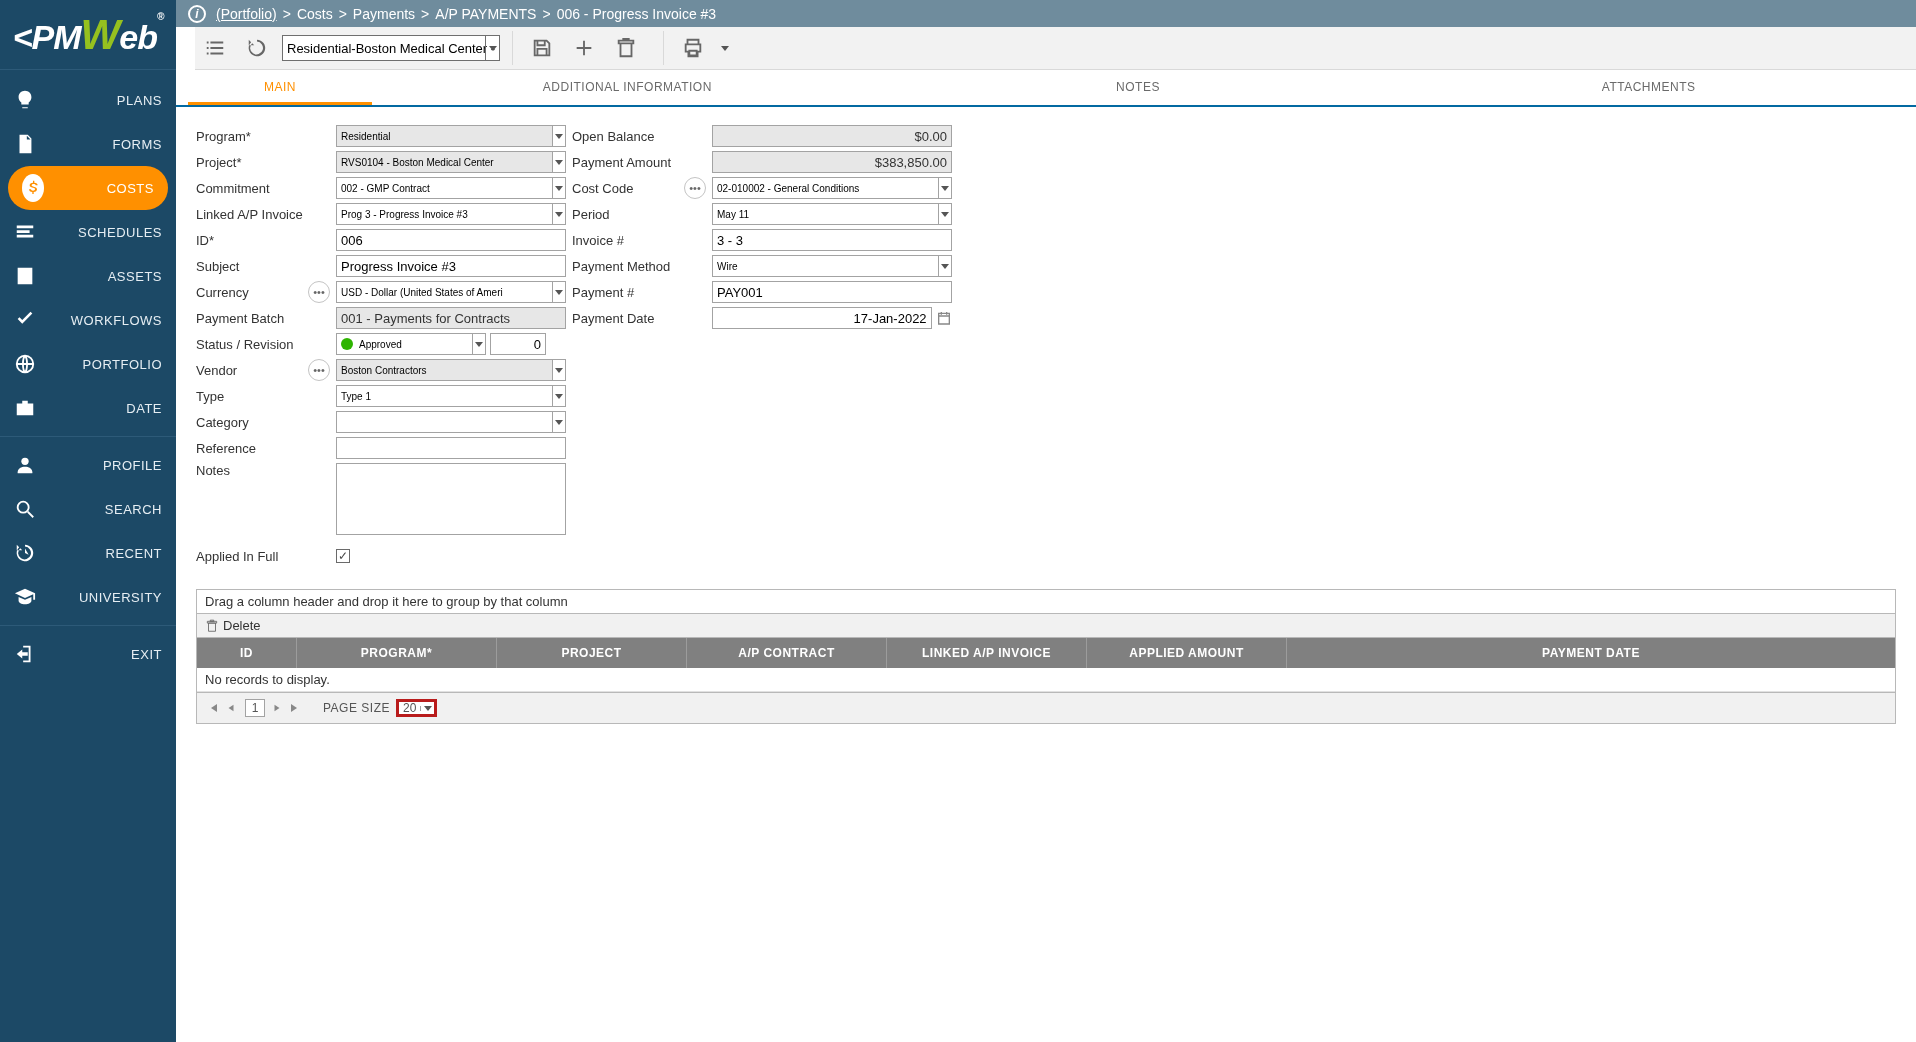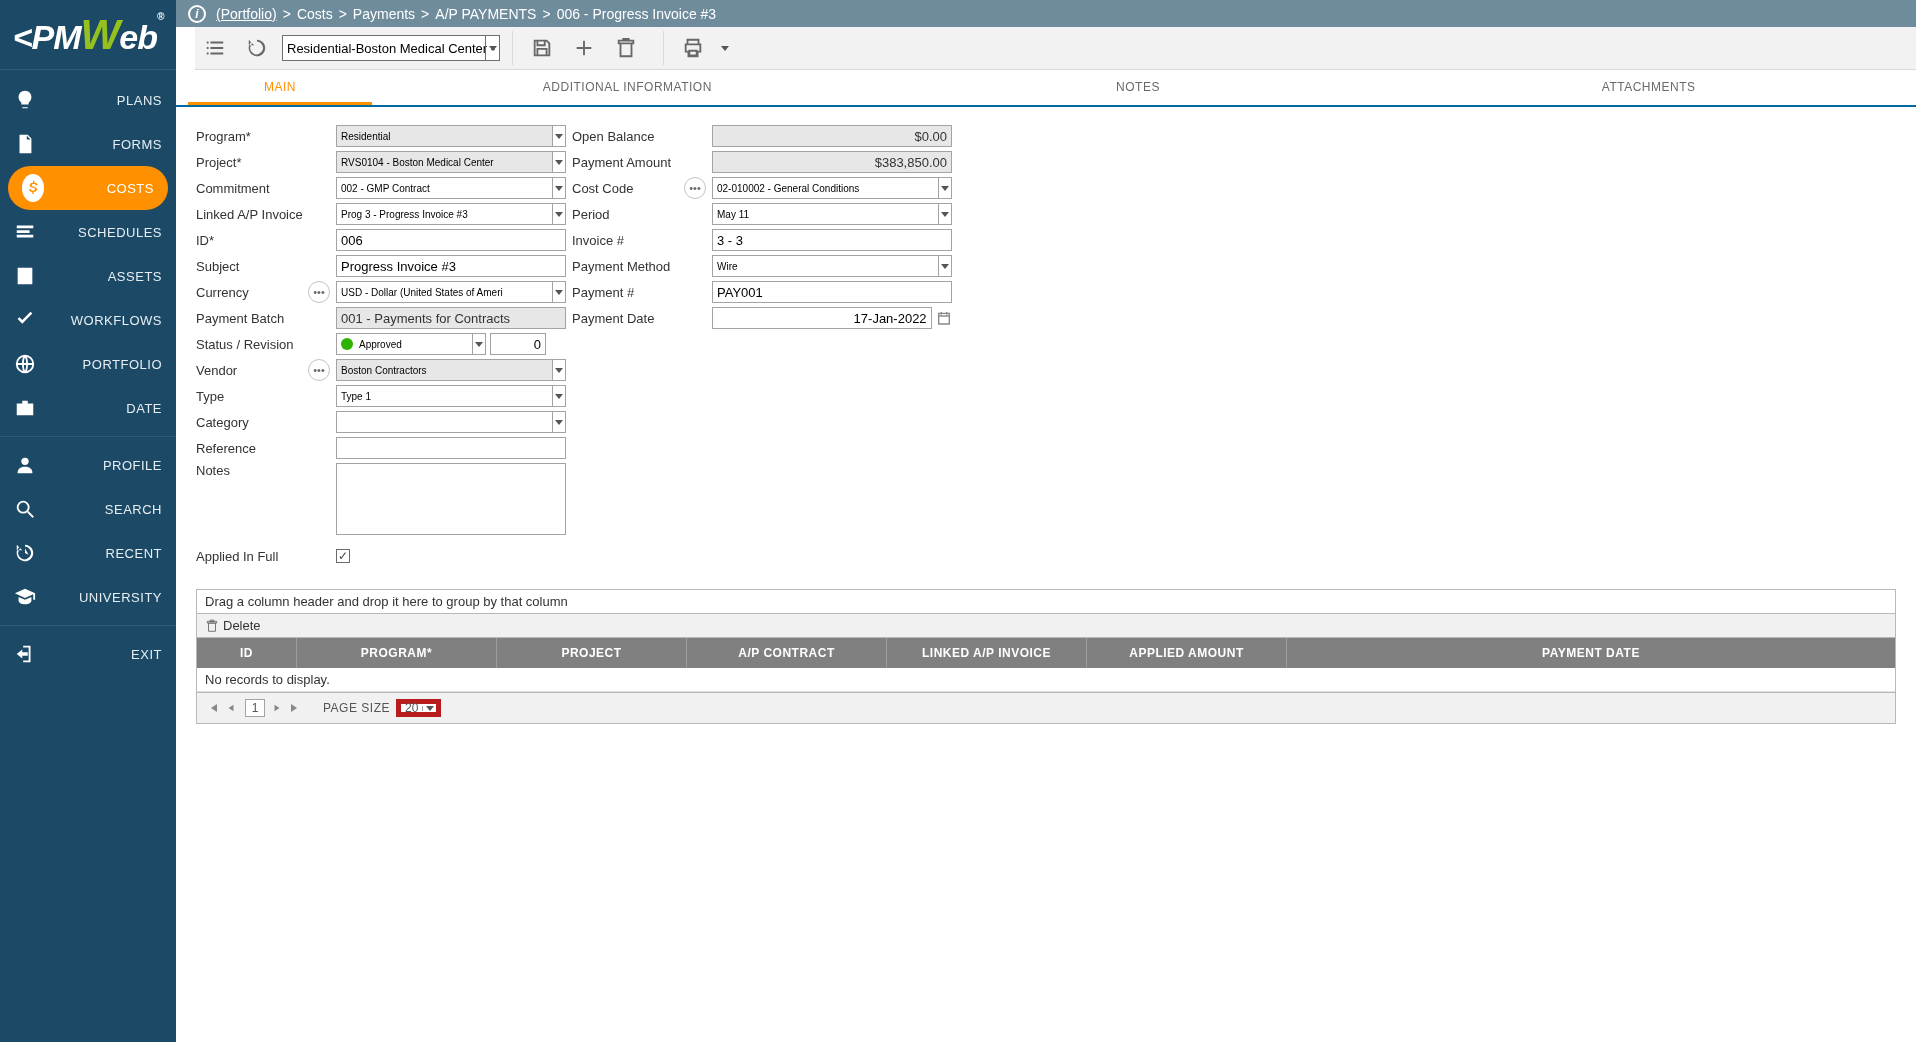--- a/index.html
+++ b/index.html
@@ -256,21 +256,21 @@
   border-top:1px solid #b8b8b8;
 }
 .grid-pager .pg-btn{
   width:16px;height:16px;display:flex;align-items:center;justify-content:center;margin-right:2px;cursor:pointer;
 }
 .grid-pager .pg-cur{
   width:20px;height:18px;border:1px solid #a3a3a3;background:#fff;text-align:center;line-height:16px;margin:0 4px;
 }
 .grid-pager .pg-size-label{margin-left:18px;margin-right:6px;letter-spacing:0.5px;}
 .grid-pager .pg-size{
-  display:flex;align-items:center;border:5px solid #b91c1c;background:#fff;height:18px;
+  display:flex;align-items:center;border:3px solid #b91c1c;background:#fff;height:18px;
 }
 .grid-pager .pg-size-val{padding:0 4px;}
 .grid-pager .pg-size-arr{width:14px;border-left:1px solid #a3a3a3;display:flex;align-items:center;justify-content:center;}
 
 .caret-down {
   width:0;height:0;border-left:4px solid transparent;border-right:4px solid transparent;border-top:5px solid #555;
 }
 </style>
 </head>
 <body>

